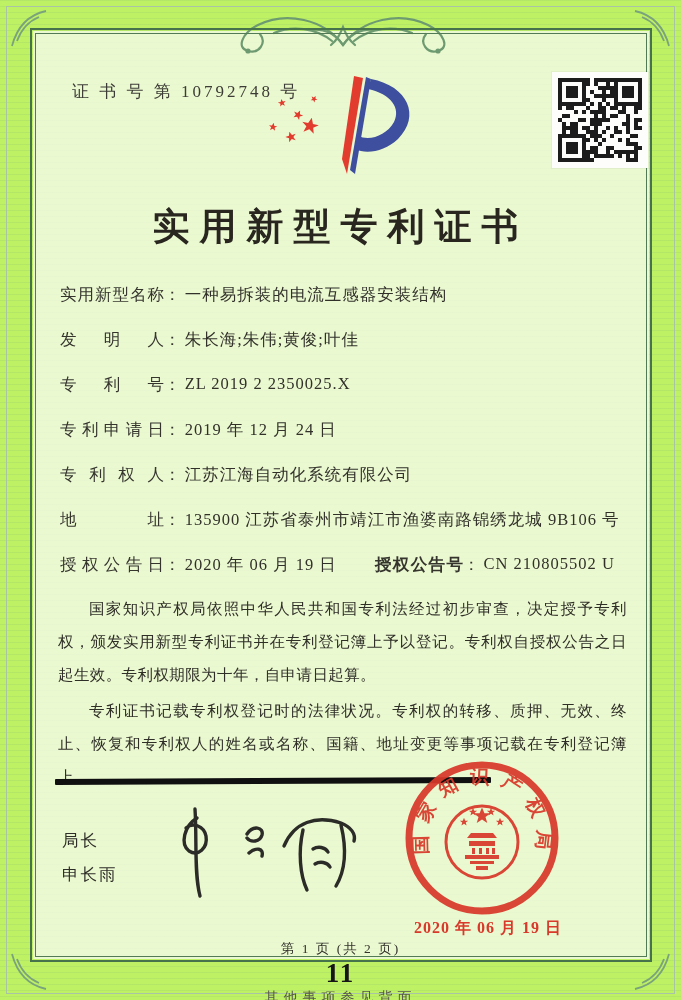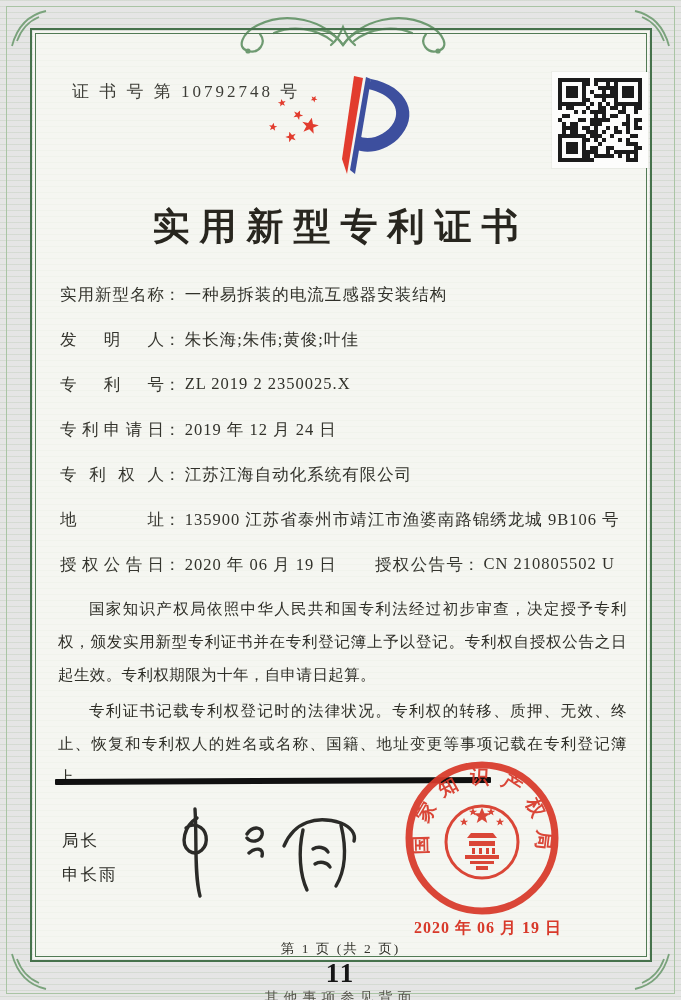--- a/index.html
+++ b/index.html
@@ -1,38 +1,38 @@
 <!DOCTYPE html>
 <html><head>
 <meta charset="utf-8">
 <style>
   html,body{margin:0;padding:0;}
   body{font-family:"Liberation Serif","DejaVu Serif",serif;}
-  .paper{position:relative;width:681px;height:1000px;background:#e5e5e5;overflow:hidden;}
+  .paper{position:relative;width:681px;height:1000px;background:#bef264;overflow:hidden;}
   .paper::before{content:"";position:absolute;inset:0;
     background:repeating-linear-gradient(to bottom,rgba(125,165,115,0.16) 0 1px,transparent 1px 6px);
     pointer-events:none;}
   .outer-edge{position:absolute;inset:6px;border:1px solid #a9c4a4;}
   .inner-bg{position:absolute;left:33px;top:31px;right:32px;bottom:41px;background:rgba(250,251,244,0.75);}
   .frame{position:absolute;left:30px;top:28px;right:29px;bottom:38px;border:2px solid #46724c;}
   .frame-inner{position:absolute;inset:3px;border:1px solid #517a55;}
   .ornament{position:absolute;pointer-events:none;}
   .cert-number{position:absolute;left:72px;top:80px;font-size:17px;letter-spacing:3px;color:#3c3c36;}
   .logo{position:absolute;left:258px;top:70px;width:170px;height:120px;}
   .qr-box{position:absolute;left:552px;top:72px;width:96px;height:96px;background:#fdfdfc;
     display:flex;align-items:center;justify-content:center;box-shadow:0 0 0 1px rgba(0,0,0,0.03);}
   .title{position:absolute;left:0;right:0;top:202px;text-align:center;font-size:37px;font-weight:600;
     letter-spacing:10px;color:#28261f;}
   .fields{position:absolute;left:60px;right:52px;top:284px;}
   .frow{height:45px;font-size:16.5px;color:#35352e;white-space:nowrap;}
   .flabel{display:inline-block;width:104px;text-align:justify;text-align-last:justify;vertical-align:top;}
   .colon{display:inline-block;vertical-align:top;}
   .fvalue{display:inline-block;vertical-align:top;letter-spacing:1px;color:#31312a;}
   .grant-group2{display:inline-block;margin-left:34px;}
-  .grant-group2 .flabel{width:88px;}
+  .grant-group2 .flabel{width:88px;font-weight:bold;}
   .paras{position:absolute;left:58px;right:54px;top:592px;font-size:15.5px;line-height:33px;
     color:#2f2f28;text-align:justify;letter-spacing:0.4px;}
   .paras p{margin:0 0 3px 0;text-indent:2em;}
   .black-bar{position:absolute;left:55px;top:778px;width:436px;height:6px;background:#101010;
     transform:rotate(-0.25deg);border-radius:1px;}
   .officer{position:absolute;left:62px;top:830px;font-size:16.5px;color:#2e2e28;}
   .officer div{margin-bottom:12px;letter-spacing:2px;}
   .signature{position:absolute;left:135px;top:800px;width:250px;height:105px;}
   .seal{position:absolute;left:396px;top:752px;width:172px;height:172px;opacity:0.93;}
   .seal-date{position:absolute;left:414px;top:918px;font-size:16px;color:#d8392a;letter-spacing:1px;

